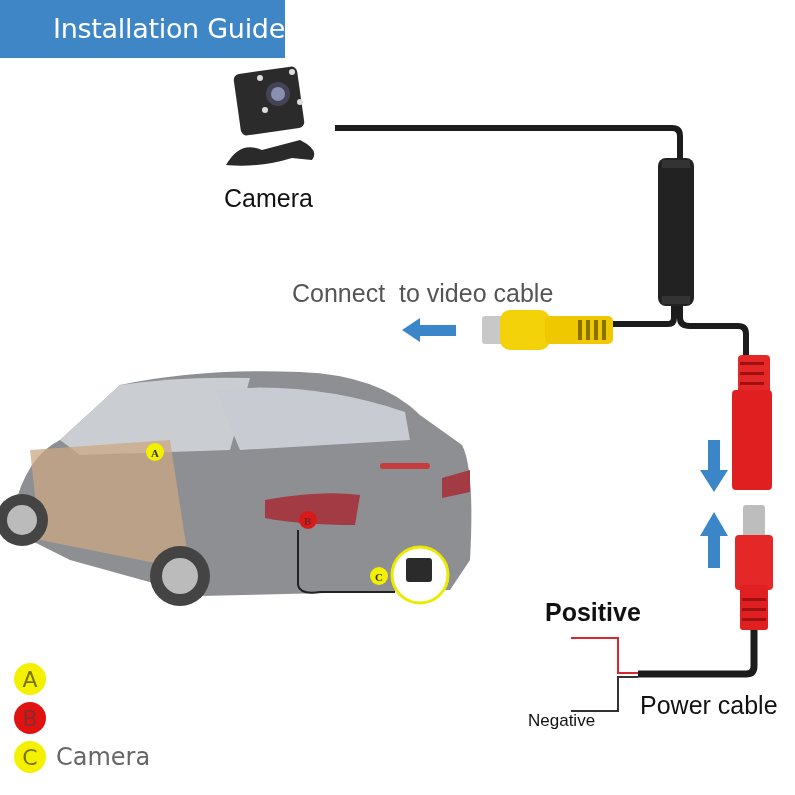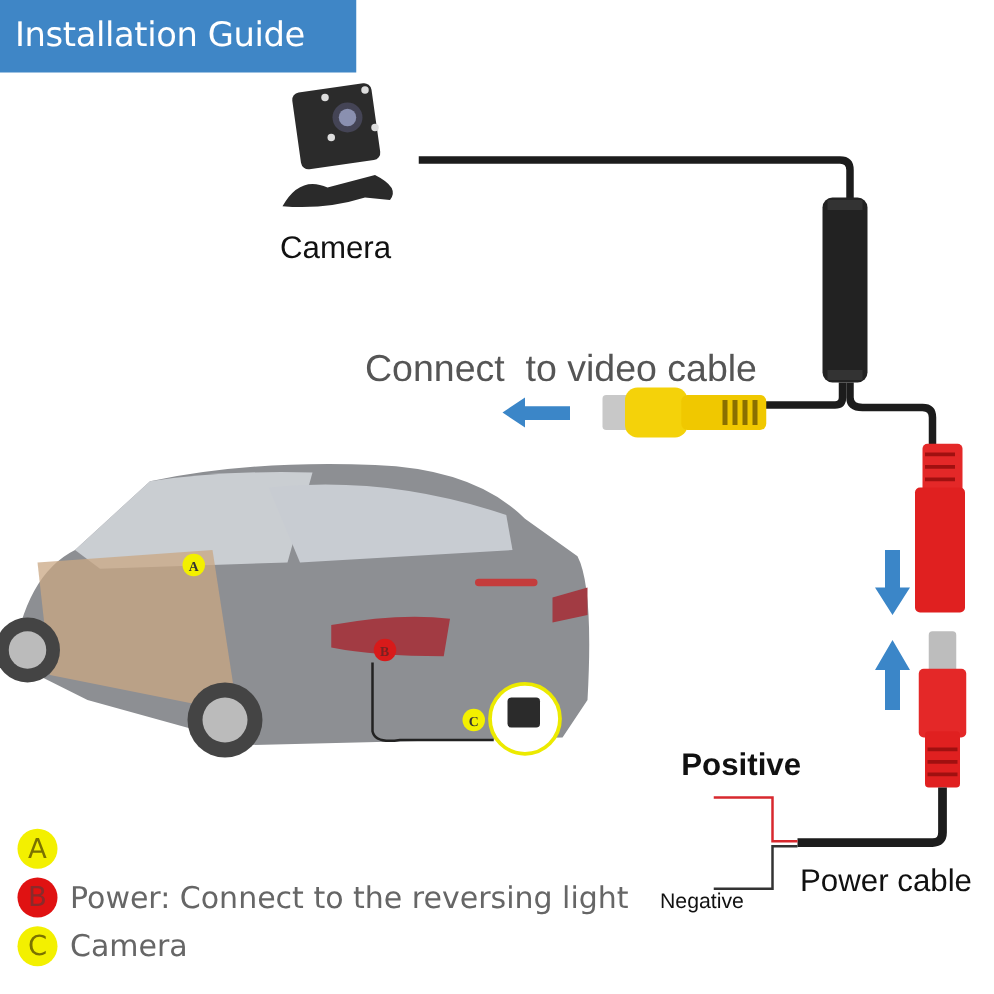--- a/index.html
+++ b/index.html
@@ -1,21 +1,21 @@
 <!DOCTYPE html>
 <html><head>
 <meta charset="utf-8">
 <style>
   html,body{margin:0;padding:0;}
   body{width:795px;height:795px;background:#ffffff;position:relative;overflow:hidden;font-family:"DejaVu Sans",sans-serif;}
   .abs{position:absolute;}
-  #title-banner{left:0;top:0;width:285px;height:58px;background:#3f86c6;color:#fff;font-family:"DejaVu Sans",sans-serif;font-size:27px;line-height:58px;padding-left:12px;box-sizing:border-box;letter-spacing:-0.3px;}
+  #title-banner{left:0;top:0;width:285px;height:58px;background:#3f86c6;color:#fff;font-family:"DejaVu Sans",sans-serif;font-size:27px;line-height:58px;padding-left:12px;box-sizing:border-box;letter-spacing:-0.3px;text-align:right;}
   .lbl{font-family:"Liberation Sans",sans-serif;color:#111;}
   #camera-label{left:224px;top:184px;font-size:25px;}
-  #video-label{left:292px;top:279px;font-size:30px;color:#555;}
+  #video-label{left:292px;top:279px;font-size:25px;color:#555;}
   #positive-label{left:545px;top:598px;font-size:25px;font-weight:bold;}
   #power-cable-label{left:640px;top:691px;font-size:25px;}
   #negative-label{left:528px;top:711px;font-size:17px;}
   .legend-row{left:14px;display:flex;align-items:center;font-family:"DejaVu Sans",sans-serif;font-size:24px;color:#666;}
   .badge{width:32px;height:32px;border-radius:50%;display:flex;align-items:center;justify-content:center;font-size:22px;margin-right:10px;}
   .badge.y{background:#f3f000;color:#7a7200;}
   .badge.r{background:#e01212;color:#8a2a2a;}
   svg{position:absolute;left:0;top:0;}
 </style>
 </head>
@@ -117,18 +117,17 @@
 <div id="video-label" class="abs lbl" style="white-space:pre;">Connect  to video cable</div>
 <div id="positive-label" class="abs lbl">Positive</div>
 <div id="power-cable-label" class="abs lbl">Power cable</div>
 <div id="negative-label" class="abs lbl">Negative</div>
 
 <div class="abs legend-row" style="top:663px;">
   <span class="badge y">A</span>
 </div>
 <div class="abs legend-row" style="top:702px;">
   <span class="badge r">B</span>
-  <span>Power: Connect to the reversing light</span>
 </div>
 <div class="abs legend-row" style="top:741px;">
   <span class="badge y">C</span>
   <span>Camera</span>
 </div>
 
 </body></html>

